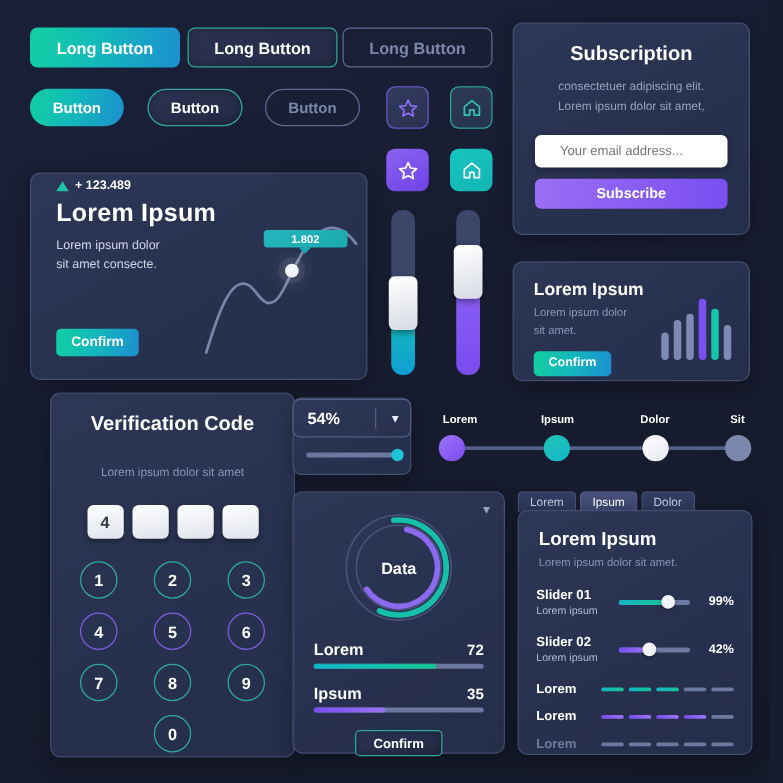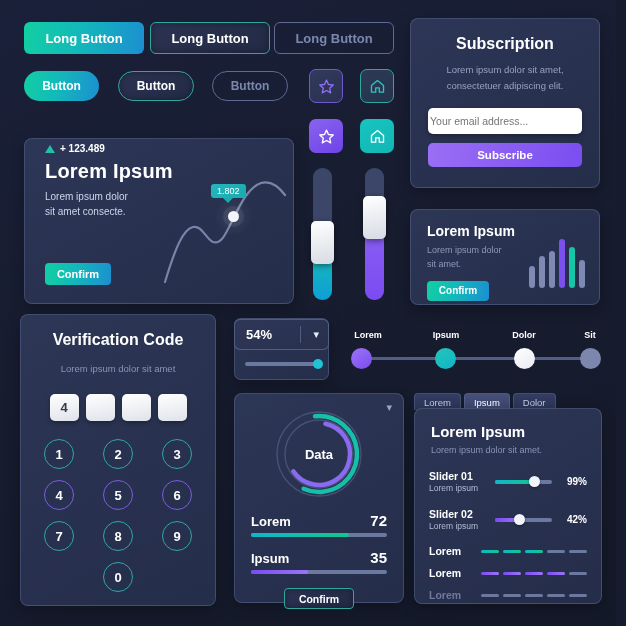--- a/index.html
+++ b/index.html
@@ -60,60 +60,60 @@
 
   
   #chartcard { left: 24px; top: 138px; width: 270px; height: 166px; }
   .cc-delta { display: flex; align-items: center; gap: 5px; font-size: 10px; font-weight: bold; color: #fff; }
   .tri { width: 0; height: 0; border-left: 5px solid transparent; border-right: 5px solid transparent; border-bottom: 8px solid #1fc2a8; }
   .cc-title { font-size: 20px; font-weight: bold; color: #fff; margin-top: 6px; letter-spacing: .2px; }
   .cc-sub { font-size: 10px; color: #cfd6e8; line-height: 1.5; margin-top: 6px; }
   .cc-confirm { position: absolute; left: 20px; bottom: 18px; width: 66px; height: 22px; border-radius: 4px; font-size: 11px; }
   .tooltip {
     position: absolute; background: linear-gradient(135deg,#23b7bd,#1aa9ae);
-    color: #fff; font-size: 9px; font-weight: normal; padding: 2px 6px; border-radius: 3px;
+    color: #fff; font-size: 9px; font-weight: bold; padding: 2px 22px; border-radius: 3px;
   }
   .tooltip:after {
     content:''; position:absolute; left: 50%; bottom: -5px; transform: translateX(-50%);
     border-left: 5px solid transparent; border-right: 5px solid transparent; border-top: 5px solid #1aa9ae;
   }
   .dot-glow {
     position: absolute; width: 11px; height: 11px; border-radius: 50%;
     background: #f2f5fb; box-shadow: 0 0 0 5px rgba(255,255,255,.07), 0 0 14px 6px rgba(255,255,255,.09);
   }
 
   
   #subscription { left: 410px; top: 18px; width: 190px; height: 170px; }
   .sub-title { text-align: center; font-size: 16px; font-weight: bold; color: #fff; margin-top: 16px; }
   .sub-desc { text-align: center; font-size: 9.5px; color: #98a2bf; line-height: 1.7; margin-top: 9px; }
   .sub-input {
     display: block; width: 154px; height: 26px; margin: 14px auto 0;
     border-radius: 5px; border: none; background: #ffffff;
-    font-size: 10.5px; color: #6e7a95; padding: 0 2px;
+    font-size: 10.5px; color: #6e7a95; padding: 0 20px;
     font-family: "Liberation Sans", sans-serif;
     box-shadow: 0 2px 5px rgba(0,0,0,.3);
   }
   .sub-btn {
     width: 154px; height: 24px; margin: 9px auto 0; border-radius: 5px;
     background: linear-gradient(100deg,#9b6ef5,#7a4ef0);
     font-size: 11.5px;
   }
 
   
   #barcard { left: 410px; top: 209px; width: 190px; height: 96px; }
   .bc-title { font-size: 14px; font-weight: bold; color: #fff; }
   .bc-sub { font-size: 9px; color: #8e99b8; line-height: 1.6; margin-top: 4px; }
   .bc-confirm { width: 62px; height: 20px; border-radius: 4px; font-size: 10px; margin-top: 9px; }
   .bars { position: absolute; right: 14px; bottom: 16px; display: flex; align-items: flex-end; gap: 4px; height: 56px; }
   .bars i { display: block; width: 6px; border-radius: 3px; }
 
   
-  #verify { left: 20px; top: 314px; width: 196px; height: 292px; }
+  #verify { left: 40px; top: 314px; width: 196px; height: 292px; }
   .vf-title { text-align: center; font-size: 16px; font-weight: bold; color: #fff; margin-top: 16px; }
-  .vf-sub { text-align: center; font-size: 9.5px; color: #8a94b4; margin-top: 14px; }
+  .vf-sub { text-align: center; font-size: 9.5px; color: #8a94b4; margin-top: 24px; }
   .otp { display: flex; justify-content: center; gap: 7px; margin-top: 20px; }
   .otp div {
     width: 29px; height: 27px; border-radius: 5px;
     background: linear-gradient(170deg,#ffffff,#dfe3ea);
     display: flex; align-items: center; justify-content: center;
     font-size: 13px; font-weight: bold; color: #333a4d;
     box-shadow: 0 2px 4px rgba(0,0,0,.3);
   }
   .keypad { display: flex; flex-wrap: wrap; justify-content: center; gap: 11px 29px; margin-top: 18px; padding: 0 16px; }
   .key {
@@ -155,21 +155,21 @@
   .step { position: absolute; top: 18px; width: 21px; height: 21px; border-radius: 50%; }
   .step-label { position: absolute; top: 0; font-size: 9px; font-weight: bold; color: #fff; transform: translateX(-50%); white-space: nowrap; }
 
   
   #donutpanel { left: 234px; top: 393px; width: 170px; height: 210px; }
   .dp-chev { position: absolute; right: 11px; top: 7px; color: #9aa5c4; font-size: 11px; }
   .donut-wrap { position: relative; width: 92px; height: 92px; margin: 14px auto 0; }
   .donut-label { position: absolute; inset: 0; display: flex; align-items: center; justify-content: center; font-size: 13px; font-weight: bold; color: #fff; }
   .prow { display: flex; justify-content: space-between; align-items: flex-end; padding: 0 16px; margin-top: 12px; }
   .prow .lb { font-size: 13px; font-weight: bold; color: #fff; }
-  .prow .pv { font-size: 15px; font-weight: bold; color: #fff; }
+  .prow .pv { font-size: 12px; font-weight: bold; color: #fff; }
   .ptrack { height: 4px; margin: 4px 16px 0; border-radius: 2px; background: #6b78a0; }
   .pfill { height: 100%; border-radius: 2px; }
   .dp-confirm { width: 70px; height: 21px; border-radius: 4px; font-size: 10.5px; margin: 14px auto 0; }
 
   
   #tabspanel { left: 414px; top: 408px; width: 188px; height: 196px; }
   .tabsrow { position: absolute; left: 414px; top: 393px; display: flex; gap: 3px; }
   .tab {
     height: 17px; padding: 0 9px; border-radius: 4px 4px 0 0;
     font-size: 9.5px; color: #c3cbe0; display: flex; align-items: center; cursor: pointer;
@@ -261,22 +261,22 @@
     </div>
 
     <div class="btn btn-grad cc-confirm">
       <span>Confirm</span>
     </div>
   </div>
 
   <div class="panel" id="subscription">
     <div class="sub-title">Subscription</div>
     <div class="sub-desc">
+      <div>consectetuer adipiscing elit.</div>
       <div>Lorem ipsum dolor sit amet,</div>
-      <div>consectetuer adipiscing elit.</div>
     </div>
     <input class="sub-input" type="text" placeholder="Your email address..." style="">
     <div class="btn sub-btn">
       <span>Subscribe</span>
     </div>
   </div>
 
   <div class="panel" id="barcard">
     <div style="position:absolute;left:16px;top:13px;">
       <div class="bc-title">Lorem Ipsum</div>

